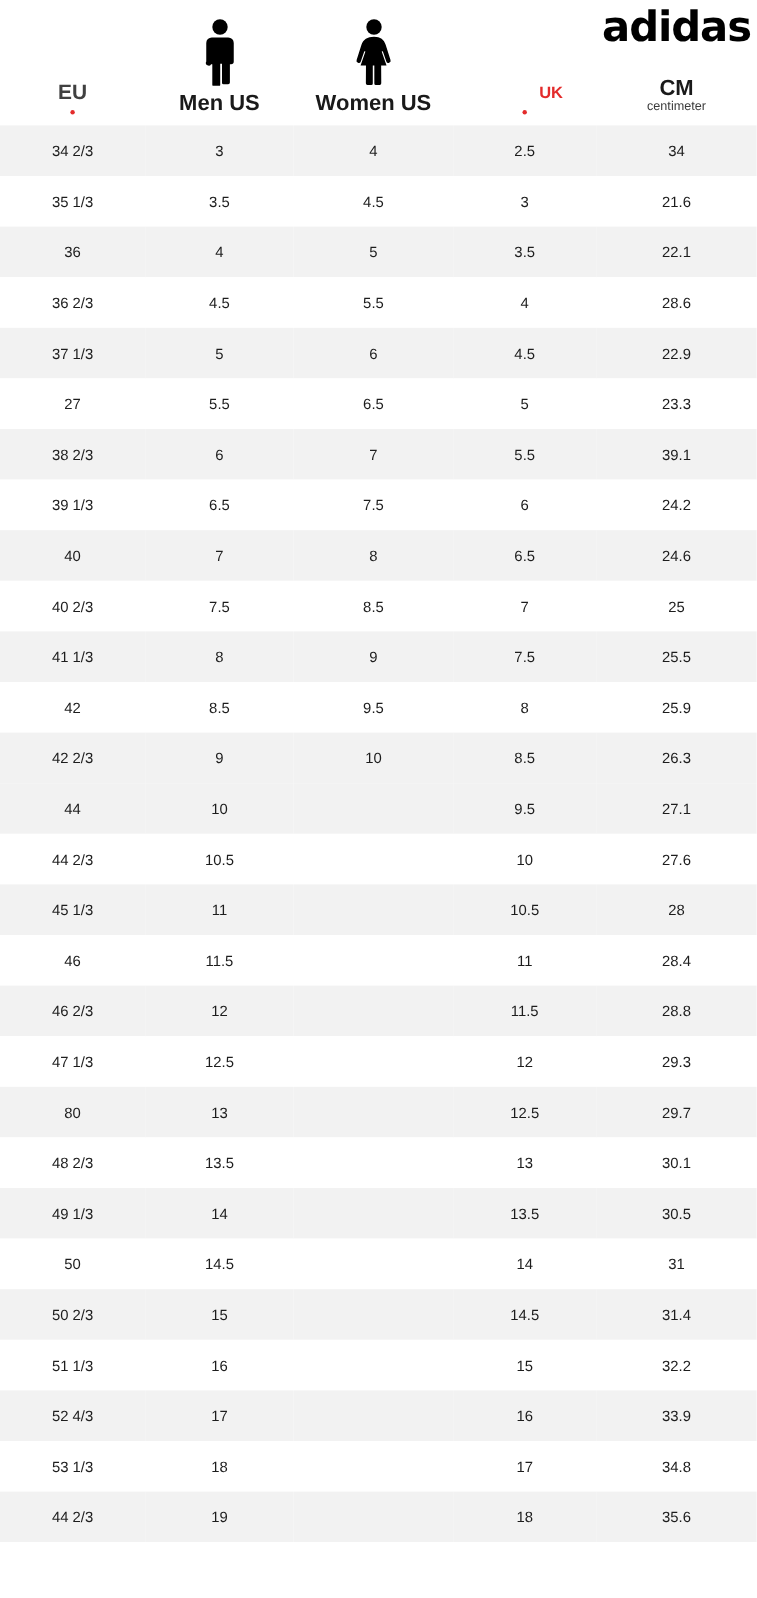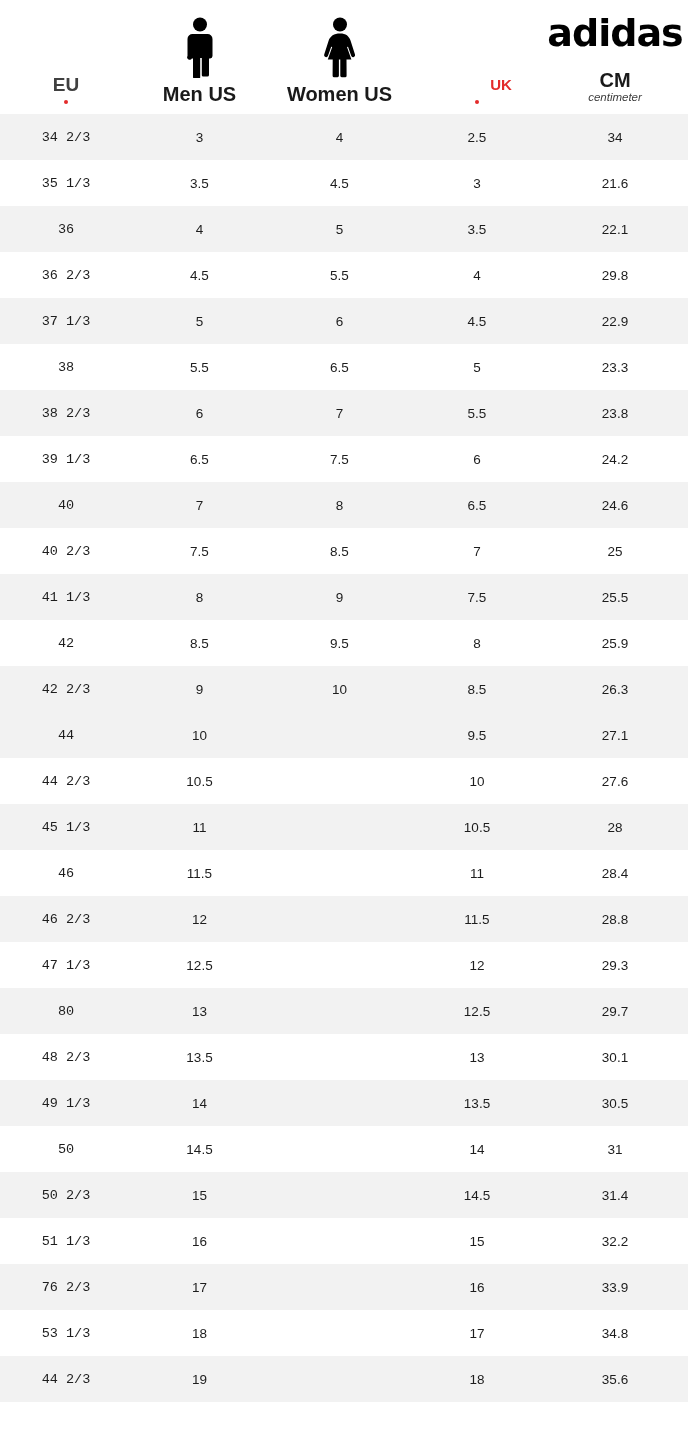--- a/index.html
+++ b/index.html
@@ -37,21 +37,21 @@
   .head-cell {
     display: flex;
     flex-direction: column;
     align-items: center;
     justify-content: flex-end;
     min-height: 104px;
   }
   .icon-wrap {
     height: 62px;
     display: flex;
-    align-items: center;
+    align-items: flex-start;
     justify-content: center;
   }
   .head-label {
     font-size: 20px;
     font-weight: bold;
     line-height: 20px;
     margin-top: 6px;
   }
   .head-label.eu {
     color: #404040;
@@ -61,21 +61,20 @@
     color: #e32b2b;
     font-size: 15px;
     margin-left: 48px;
   }
   .head-sub {
     font-size: 11.5px;
     font-weight: normal;
     color: #3c3c3c;
     margin-top: 1px;
     line-height: 13px;
-    font-style: italic;
   }
   .dot {
     display: block;
     width: 4px;
     height: 4px;
     border-radius: 50%;
     background: #e32b2b;
     margin: 5px auto 0 auto;
   }
   .adidas-logo {
@@ -90,21 +89,21 @@
   tbody td {
     text-align: center;
     font-size: 13.5px;
     color: #1d1d1d;
     height: 46px;
     padding: 0;
     border: none;
   }
   tbody tr.odd td { background: #f2f2f2; }
   tbody tr.even td { background: #ffffff; }
-  tbody tr td:first-child { font-size: 13.5px; font-family: Liberation Mono, monospace; }
+  tbody tr td:first-child { font-size: 13.5px; }
 </style>
 </head>
 <body>
 
 <div class="size-chart">
   <table class="chart">
     <colgroup>
       <col class="c-eu">
       <col class="c-men">
       <col class="c-women">
@@ -186,42 +185,42 @@
           <td>4</td>
           <td>5</td>
           <td>3.5</td>
           <td>22.1</td>
         </tr>
         <tr class="even">
           <td>36 2/3</td>
           <td>4.5</td>
           <td>5.5</td>
           <td>4</td>
-          <td>29.8</td>
+          <td>28.6</td>
         </tr>
         <tr class="odd">
           <td>37 1/3</td>
           <td>5</td>
           <td>6</td>
           <td>4.5</td>
           <td>22.9</td>
         </tr>
         <tr class="even">
-          <td>38</td>
+          <td>27</td>
           <td>5.5</td>
           <td>6.5</td>
           <td>5</td>
           <td>23.3</td>
         </tr>
         <tr class="odd">
           <td>38 2/3</td>
           <td>6</td>
           <td>7</td>
           <td>5.5</td>
-          <td>23.8</td>
+          <td>39.1</td>
         </tr>
         <tr class="even">
           <td>39 1/3</td>
           <td>6.5</td>
           <td>7.5</td>
           <td>6</td>
           <td>24.2</td>
         </tr>
         <tr class="odd">
           <td>40</td>
@@ -336,21 +335,21 @@
           <td>31.4</td>
         </tr>
         <tr class="even">
           <td>51 1/3</td>
           <td>16</td>
           <td></td>
           <td>15</td>
           <td>32.2</td>
         </tr>
         <tr class="odd">
-          <td>76 2/3</td>
+          <td>52 4/3</td>
           <td>17</td>
           <td></td>
           <td>16</td>
           <td>33.9</td>
         </tr>
         <tr class="even">
           <td>53 1/3</td>
           <td>18</td>
           <td></td>
           <td>17</td>

